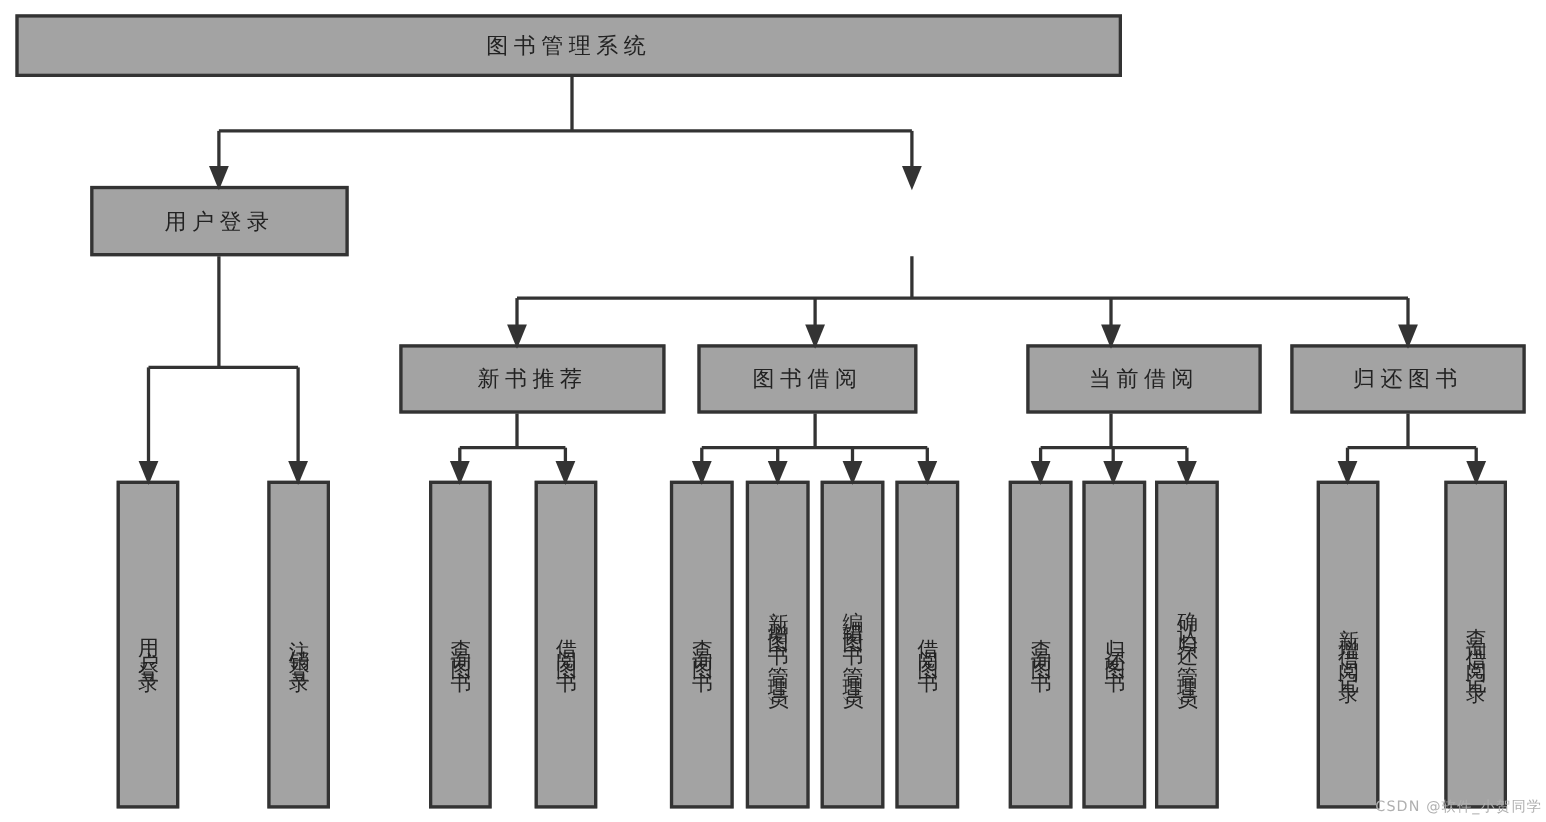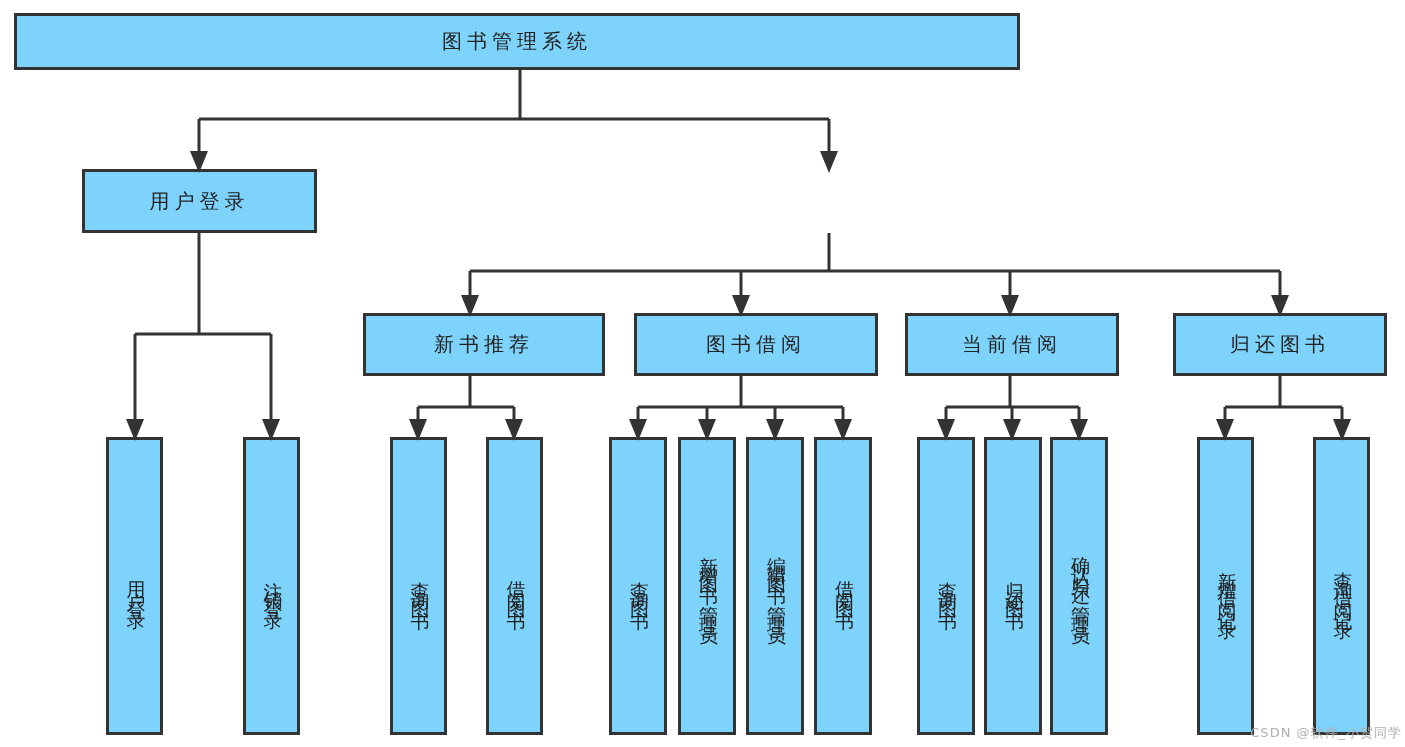--- a/index.html
+++ b/index.html
@@ -12,23 +12,22 @@
     position:relative;
     width:1405px;height:747px;
     background:#ffffff;
     overflow:hidden;
     font-family:"DejaVu Sans","Liberation Sans",sans-serif;
   }
   .hbox,.vbox{
     position:absolute;
     box-sizing:border-box;
     border:3px solid var(--line);
-    background:#7dd3fc;
+    background:#a3a3a3;
     z-index:1;
-    font-family:Liberation Mono, monospace;
   }
   .hbox{display:flex;align-items:center;justify-content:center;}
   .hbox span{
     font-size:20px;
     letter-spacing:5px;
     color:var(--text);
     white-space:nowrap;
   }
   .vbox span{
     position:absolute;left:50%;top:50%;
@@ -115,24 +114,24 @@
     <span>图书管理系统</span>
   </div>
 
   <div class="hbox" style="left:82px;top:169px;width:235px;height:64px">
     <span>用户登录</span>
   </div>
 
   <div class="hbox" style="left:363px;top:313px;width:242px;height:63px">
     <span>新书推荐</span>
   </div>
-  <div class="hbox" style="left:634px;top:313px;width:244px;height:63px">
+  <div class="hbox" style="left:634px;top:313px;width:200px;height:63px">
     <span>图书借阅</span>
   </div>
-  <div class="hbox" style="left:905px;top:313px;width:214px;height:63px">
+  <div class="hbox" style="left:933px;top:313px;width:214px;height:63px">
     <span>当前借阅</span>
   </div>
   <div class="hbox" style="left:1173px;top:313px;width:214px;height:63px">
     <span>归还图书</span>
   </div>
 
   <div class="vbox" style="left:106px;top:437px;width:57px;height:298px">
     <span>用户登录</span>
   </div>
   <div class="vbox" style="left:243px;top:437px;width:57px;height:298px">

